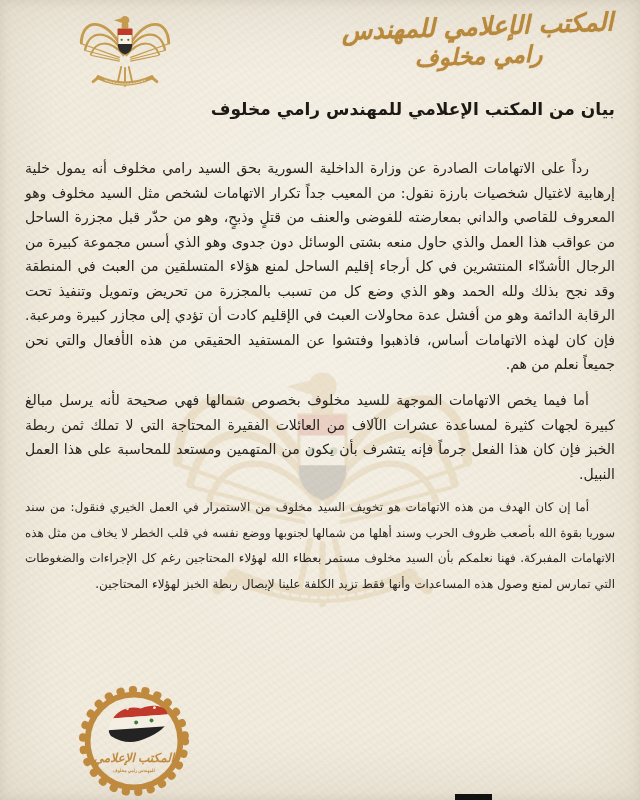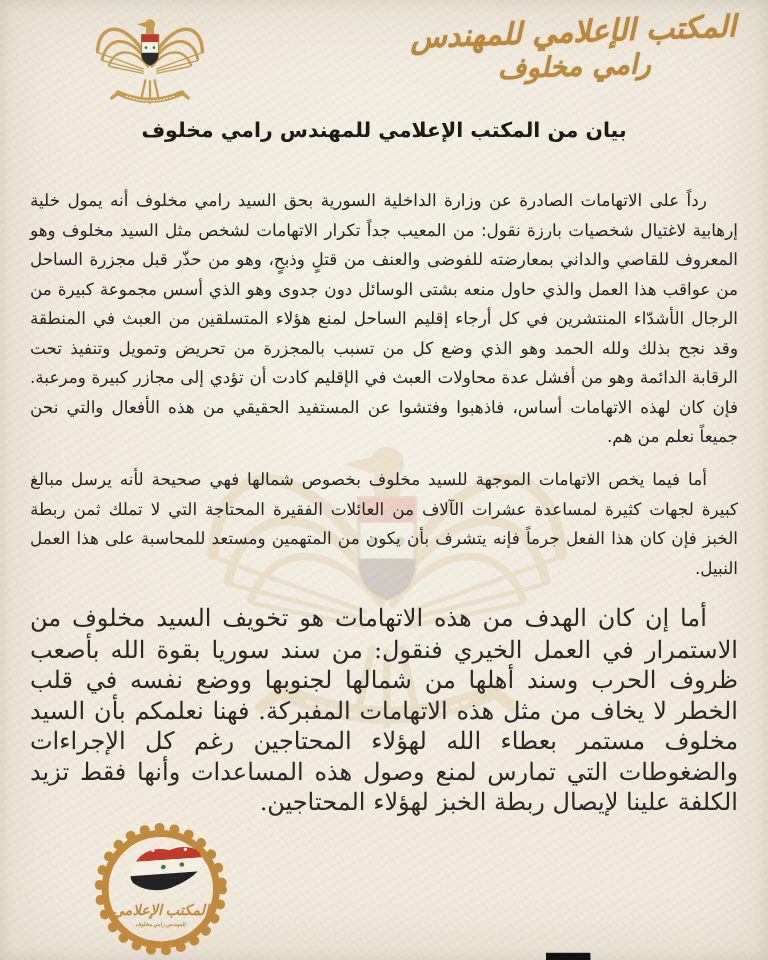--- a/index.html
+++ b/index.html
@@ -21,35 +21,35 @@
   
   .callig{
     position:absolute;top:12px;right:12px;width:300px;text-align:center;
     color:#b8893c;transform:rotate(-2deg);direction:rtl;
     text-shadow:0 0 1px rgba(184,137,60,.75);
   }
   .callig .l1{display:block;font-size:25px;font-weight:bold;font-style:italic;letter-spacing:-1px;line-height:30px;}
   .callig .l2{display:block;font-size:23px;font-weight:bold;font-style:italic;letter-spacing:-1px;line-height:28px;}
   
   .stmt-title{
-    position:absolute;top:99px;right:25px;left:25px;direction:rtl;text-align:center;
+    position:absolute;top:99px;right:25px;left:25px;direction:rtl;text-align:right;
     font-size:17px;font-weight:bold;color:#1d1a16;
   }
   
   .para{
     position:absolute;left:25px;right:25px;direction:rtl;unicode-bidi:embed;
     text-align:justify;text-justify:inter-word;color:#26221d;
     text-indent:26px;
   }
   .p-sans{font-size:14px;line-height:24.5px;font-weight:400;letter-spacing:-.2px;margin-top:16px;}
   .p1{top:140px;}
   .p2{top:372px;}
   .p3{
     top:483px;font-family:"DejaVu Serif","Liberation Serif",serif;
-    font-size:20px;line-height:25.5px;font-weight:400;color:#2b2723;
+    font-size:12px;line-height:25.5px;font-weight:400;color:#2b2723;
   }
   
   .watermark{position:absolute;left:165px;top:335px;width:315px;height:300px;opacity:.17;pointer-events:none;}
   
   .seal{position:absolute;left:76px;top:683px;width:116px;height:116px;font-family:Liberation Serif, serif;}
   
   .black-bar{position:absolute;left:455px;top:794px;width:37px;height:6px;background:#111;}
   svg{display:block;}
 </style>
 </head>

